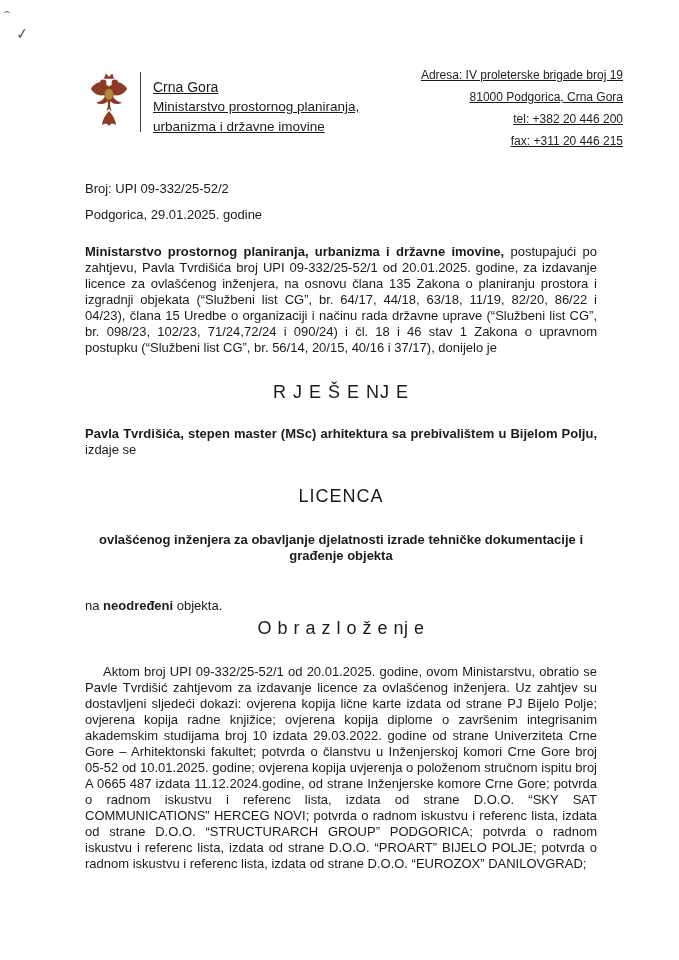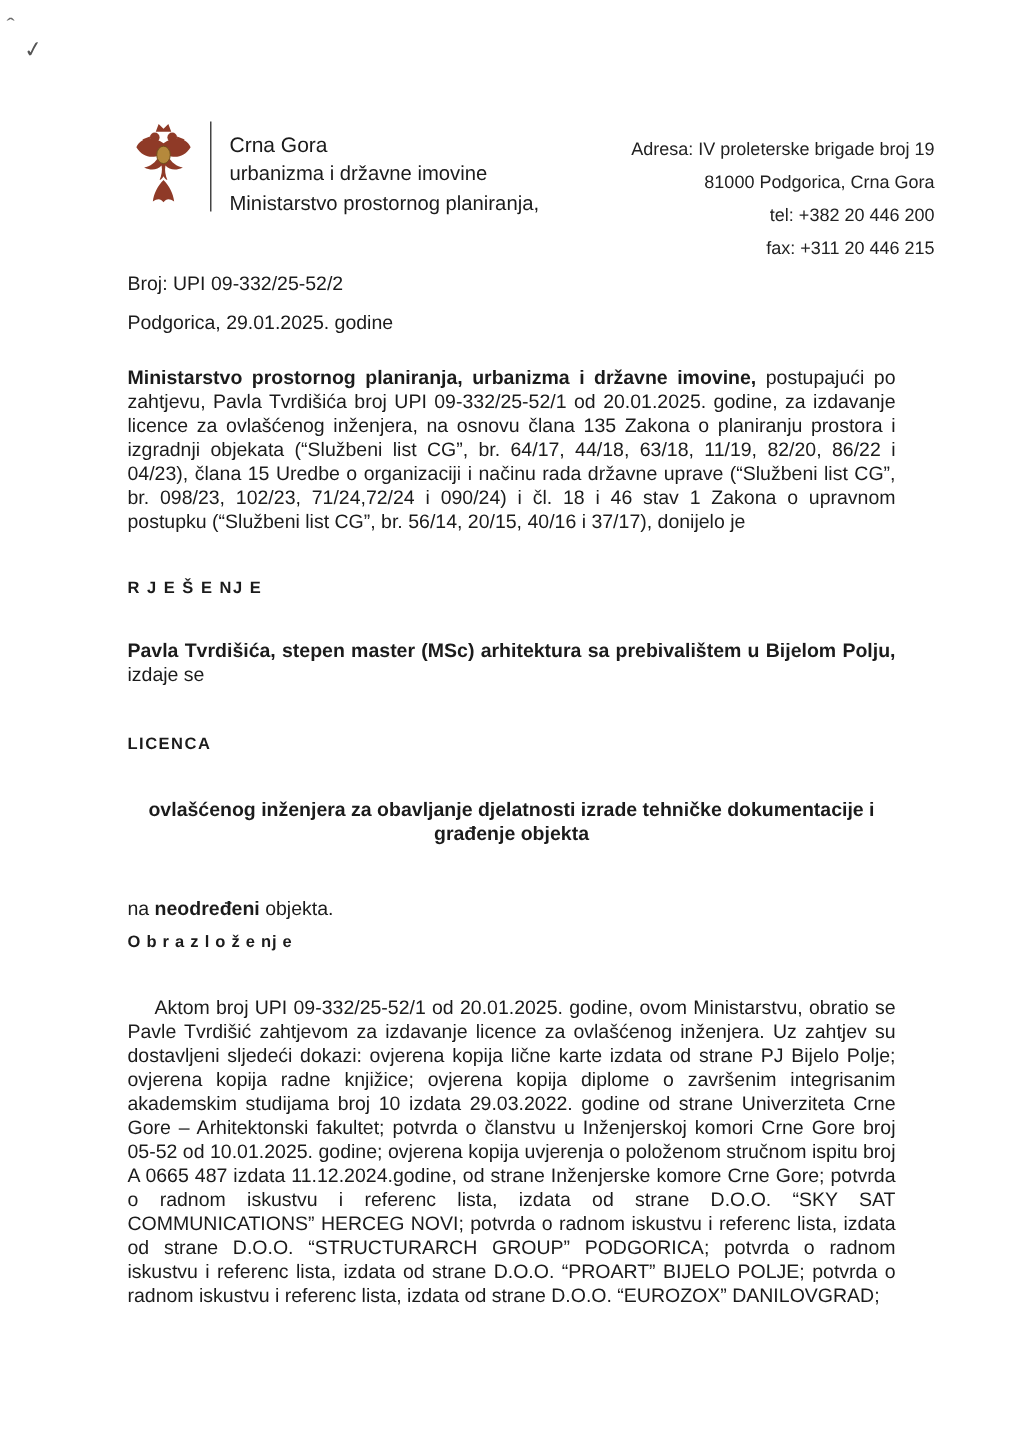--- a/index.html
+++ b/index.html
@@ -22,26 +22,27 @@
     color: #6b6b6b;
     font-size: 13px;
     line-height: 1;
   }
   .artifact.caret { left: 5px; top: 10px; transform: scaleX(1.3); }
   .artifact.tick  { left: 16px; top: 26px; font-size: 15px; transform: rotate(-8deg); color: #555; }
 
   
   .header {
     position: absolute;
-    top: 80px;
+    top: 56px;
     left: 88px;
     right: 56px;
     display: flex;
     justify-content: space-between;
-    align-items: flex-start;
+    align-items: center;
+    text-decoration: underline;
   }
   .org { display: flex; align-items: flex-start; }
   .emblem { width: 42px; height: 62px; flex: 0 0 auto; }
   .org-divider {
     width: 1px;
     height: 60px;
     background: #444;
     margin: 1px 12px 0 10px;
   }
   .org-text { padding-top: 6px; }
@@ -77,22 +78,23 @@
     left: 85px;
     width: 512px;
     font-size: 13px;
     line-height: 16px;
   }
   .para { margin: 0; }
   .justify { text-align: justify; }
   .indent { text-indent: 18px; }
   .center-heading {
     margin: 0;
-    font-size: 11px;
-    font-weight: bold;
+    text-align: center;
+    font-size: 18px;
+    font-weight: normal;
     letter-spacing: 1px;
   }
   .rjesenje   { margin-top: 28px; }
   .subject    { margin-top: 26px; font-weight: normal; }
   .licenca    { margin-top: 30px; }
   .center-sub {
     margin: 28px 0 0 0;
     text-align: center;
     font-weight: bold;
     font-size: 13px;
@@ -122,22 +124,22 @@
             <path d="M46 17 L54 20 L46 23 Z"></path>
             <path d="M32 24 C22 16 8 18 4 28 C10 38 20 40 28 36 C24 44 18 48 12 49 C20 53 26 51 30 47 C31 52 30 57 28 62 C30 61 31 60 32 58 C33 60 34 61 36 62 C34 57 33 52 34 47 C38 51 44 53 52 49 C46 48 40 44 36 36 C44 40 54 38 60 28 C56 18 42 16 32 24 Z"></path>
             <path d="M32 62 C26 68 22 76 21 84 C26 81 29 81 32 85 C35 81 38 81 43 84 C42 76 38 68 32 62 Z"></path>
           </g>
           <ellipse cx="32" cy="36" rx="7" ry="9" stroke="#6e4f1c" stroke-width="1" fill="#b5893c"></ellipse>
         </svg>
       </div>
       <div class="org-divider"></div>
       <div class="org-text">
         <div class="org-country">Crna Gora</div>
+        <div class="org-ministry">Ministarstvo prostornog planiranja,</div>
         <div class="org-ministry">urbanizma i državne imovine</div>
-        <div class="org-ministry">Ministarstvo prostornog planiranja,</div>
       </div>
     </div>
     <div class="contact">
       <div>Adresa: IV proleterske brigade broj 19</div>
       <div>81000 Podgorica, Crna Gora</div>
       <div>tel: +382 20 446 200</div>
       <div>fax: +311 20 446 215</div>
     </div>
   </header>
 

